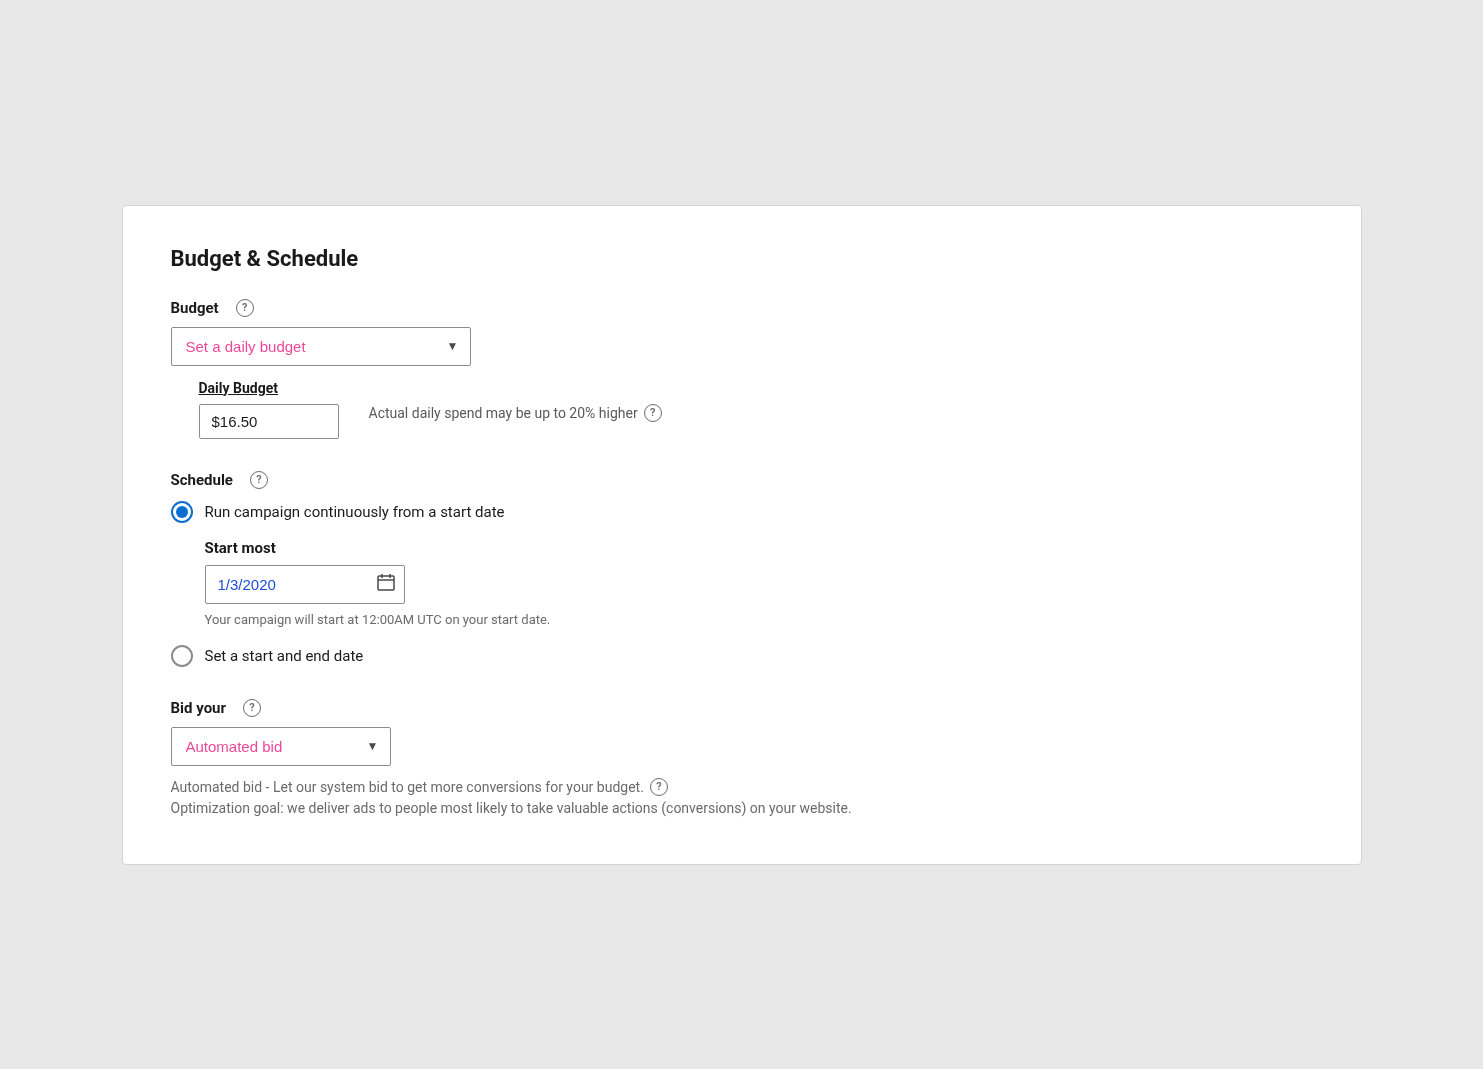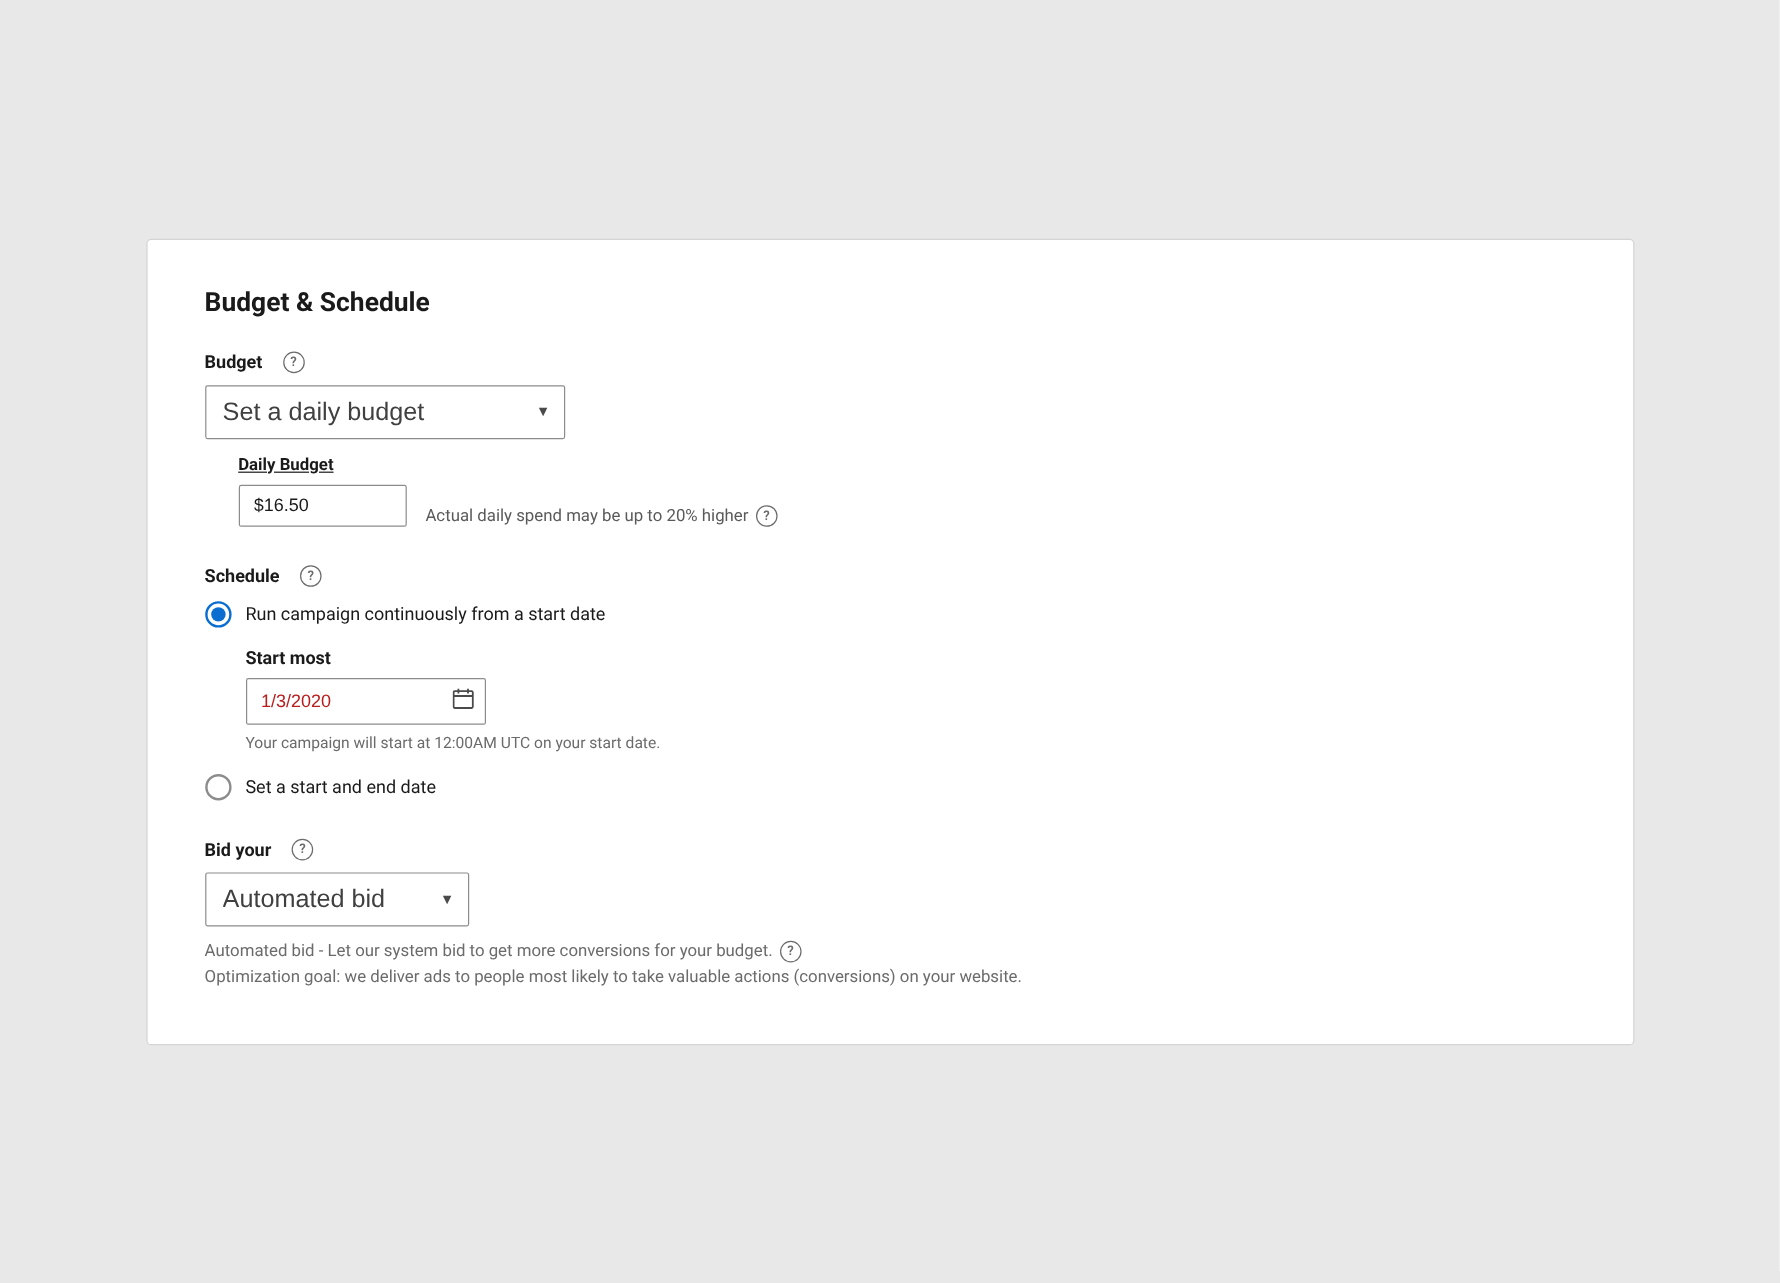--- a/index.html
+++ b/index.html
@@ -64,22 +64,22 @@
       display: inline-block;
     }
 
     .select-dropdown {
       appearance: none;
       -webkit-appearance: none;
       background: #ffffff;
       border: 1px solid #8c8c8c;
       border-radius: 2px;
       padding: 10px 44px 10px 14px;
-      font-size: 21px;
-      color: #404040;
+      font-size: 15px;
+      color: #ec4899;
       cursor: pointer;
       outline: none;
     }
 
     .select-arrow {
       position: absolute;
       right: 12px;
       top: 50%;
       transform: translateY(-50%);
       pointer-events: none;
@@ -103,22 +103,22 @@
     .sub-label {
       font-size: 14px;
       font-weight: 700;
       color: #1a1a1a;
       text-decoration: underline;
       margin-bottom: 8px;
     }
 
     .daily-budget-row {
       display: flex;
-      align-items: flex-end;
-      gap: 16px;
+      align-items: flex-start;
+      gap: 30px;
     }
 
     .text-input {
       border: 1px solid #8c8c8c;
       border-radius: 2px;
       padding: 8px 12px;
       font-size: 15px;
       color: #1a1a1a;
       outline: none;
       width: 140px;
@@ -195,21 +195,21 @@
       position: relative;
       display: inline-flex;
       align-items: center;
     }
 
     .date-input {
       border: 1px solid #8c8c8c;
       border-radius: 2px;
       padding: 10px 44px 10px 12px;
       font-size: 15px;
-      color: #b91c1c;
+      color: #1d4ed8;
       outline: none;
       width: 200px;
     }
 
     .calendar-icon {
       position: absolute;
       right: 10px;
       pointer-events: none;
       color: #4a4a4a;
       font-size: 16px;

